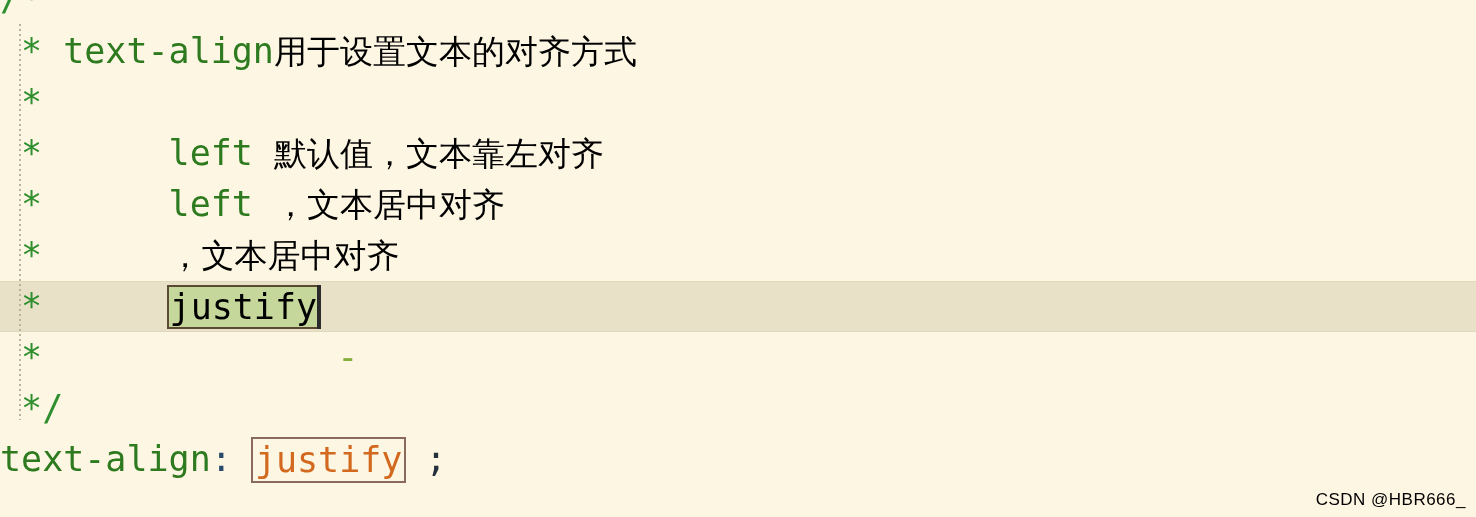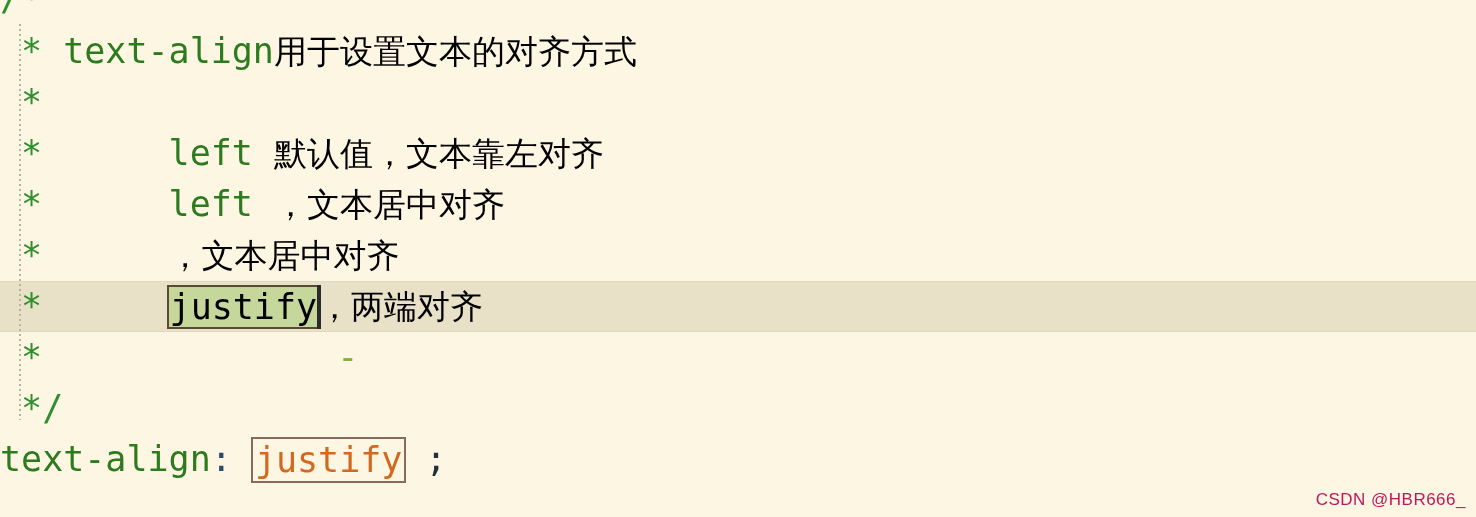--- a/index.html
+++ b/index.html
@@ -107,21 +107,21 @@
     padding: 0 2px;
     margin: 0 -2px;
     line-height: 42px;
     font-size: 35px;
   }
 
   .watermark {
     position: absolute;
     right: 10px;
     bottom: 7px;
-    color: #be185d;
+    color: #000000;
     font-size: 17px;
     font-family: "Liberation Sans", "DejaVu Sans", sans-serif;
     letter-spacing: 0.5px;
     z-index: 5;
   }
 </style>
 </head>
 <body>
 
 <div id="editor">
@@ -146,21 +146,21 @@
 
   <div class="line" style="top:179px;">
     <span class="lead c-punct"> *      </span><span class="c-code">left </span><span class="c-cjk">，文本居中对齐</span>
   </div>
 
   <div class="line" style="top:230px;">
     <span class="lead c-punct"> *      </span><span class="c-cjk">，文本居中对齐</span>
   </div>
 
   <div class="line active" style="top:281px;">
-    <span class="lead c-punct"> *      </span><span class="occurrence"><span>justify</span><span class="caret"></span></span><span class="c-cjk">，两端对齐</span>
+    <span class="lead c-punct"> *      </span><span class="occurrence"><span>justify</span><span class="caret"></span></span>
   </div>
 
   <div class="line" style="top:332px;">
     <span class="lead c-punct"> *              </span><span class="c-dash">- </span>
   </div>
 
   <div class="line" style="top:383px;">
     <span class="lead c-punct"> */</span>
   </div>
 

